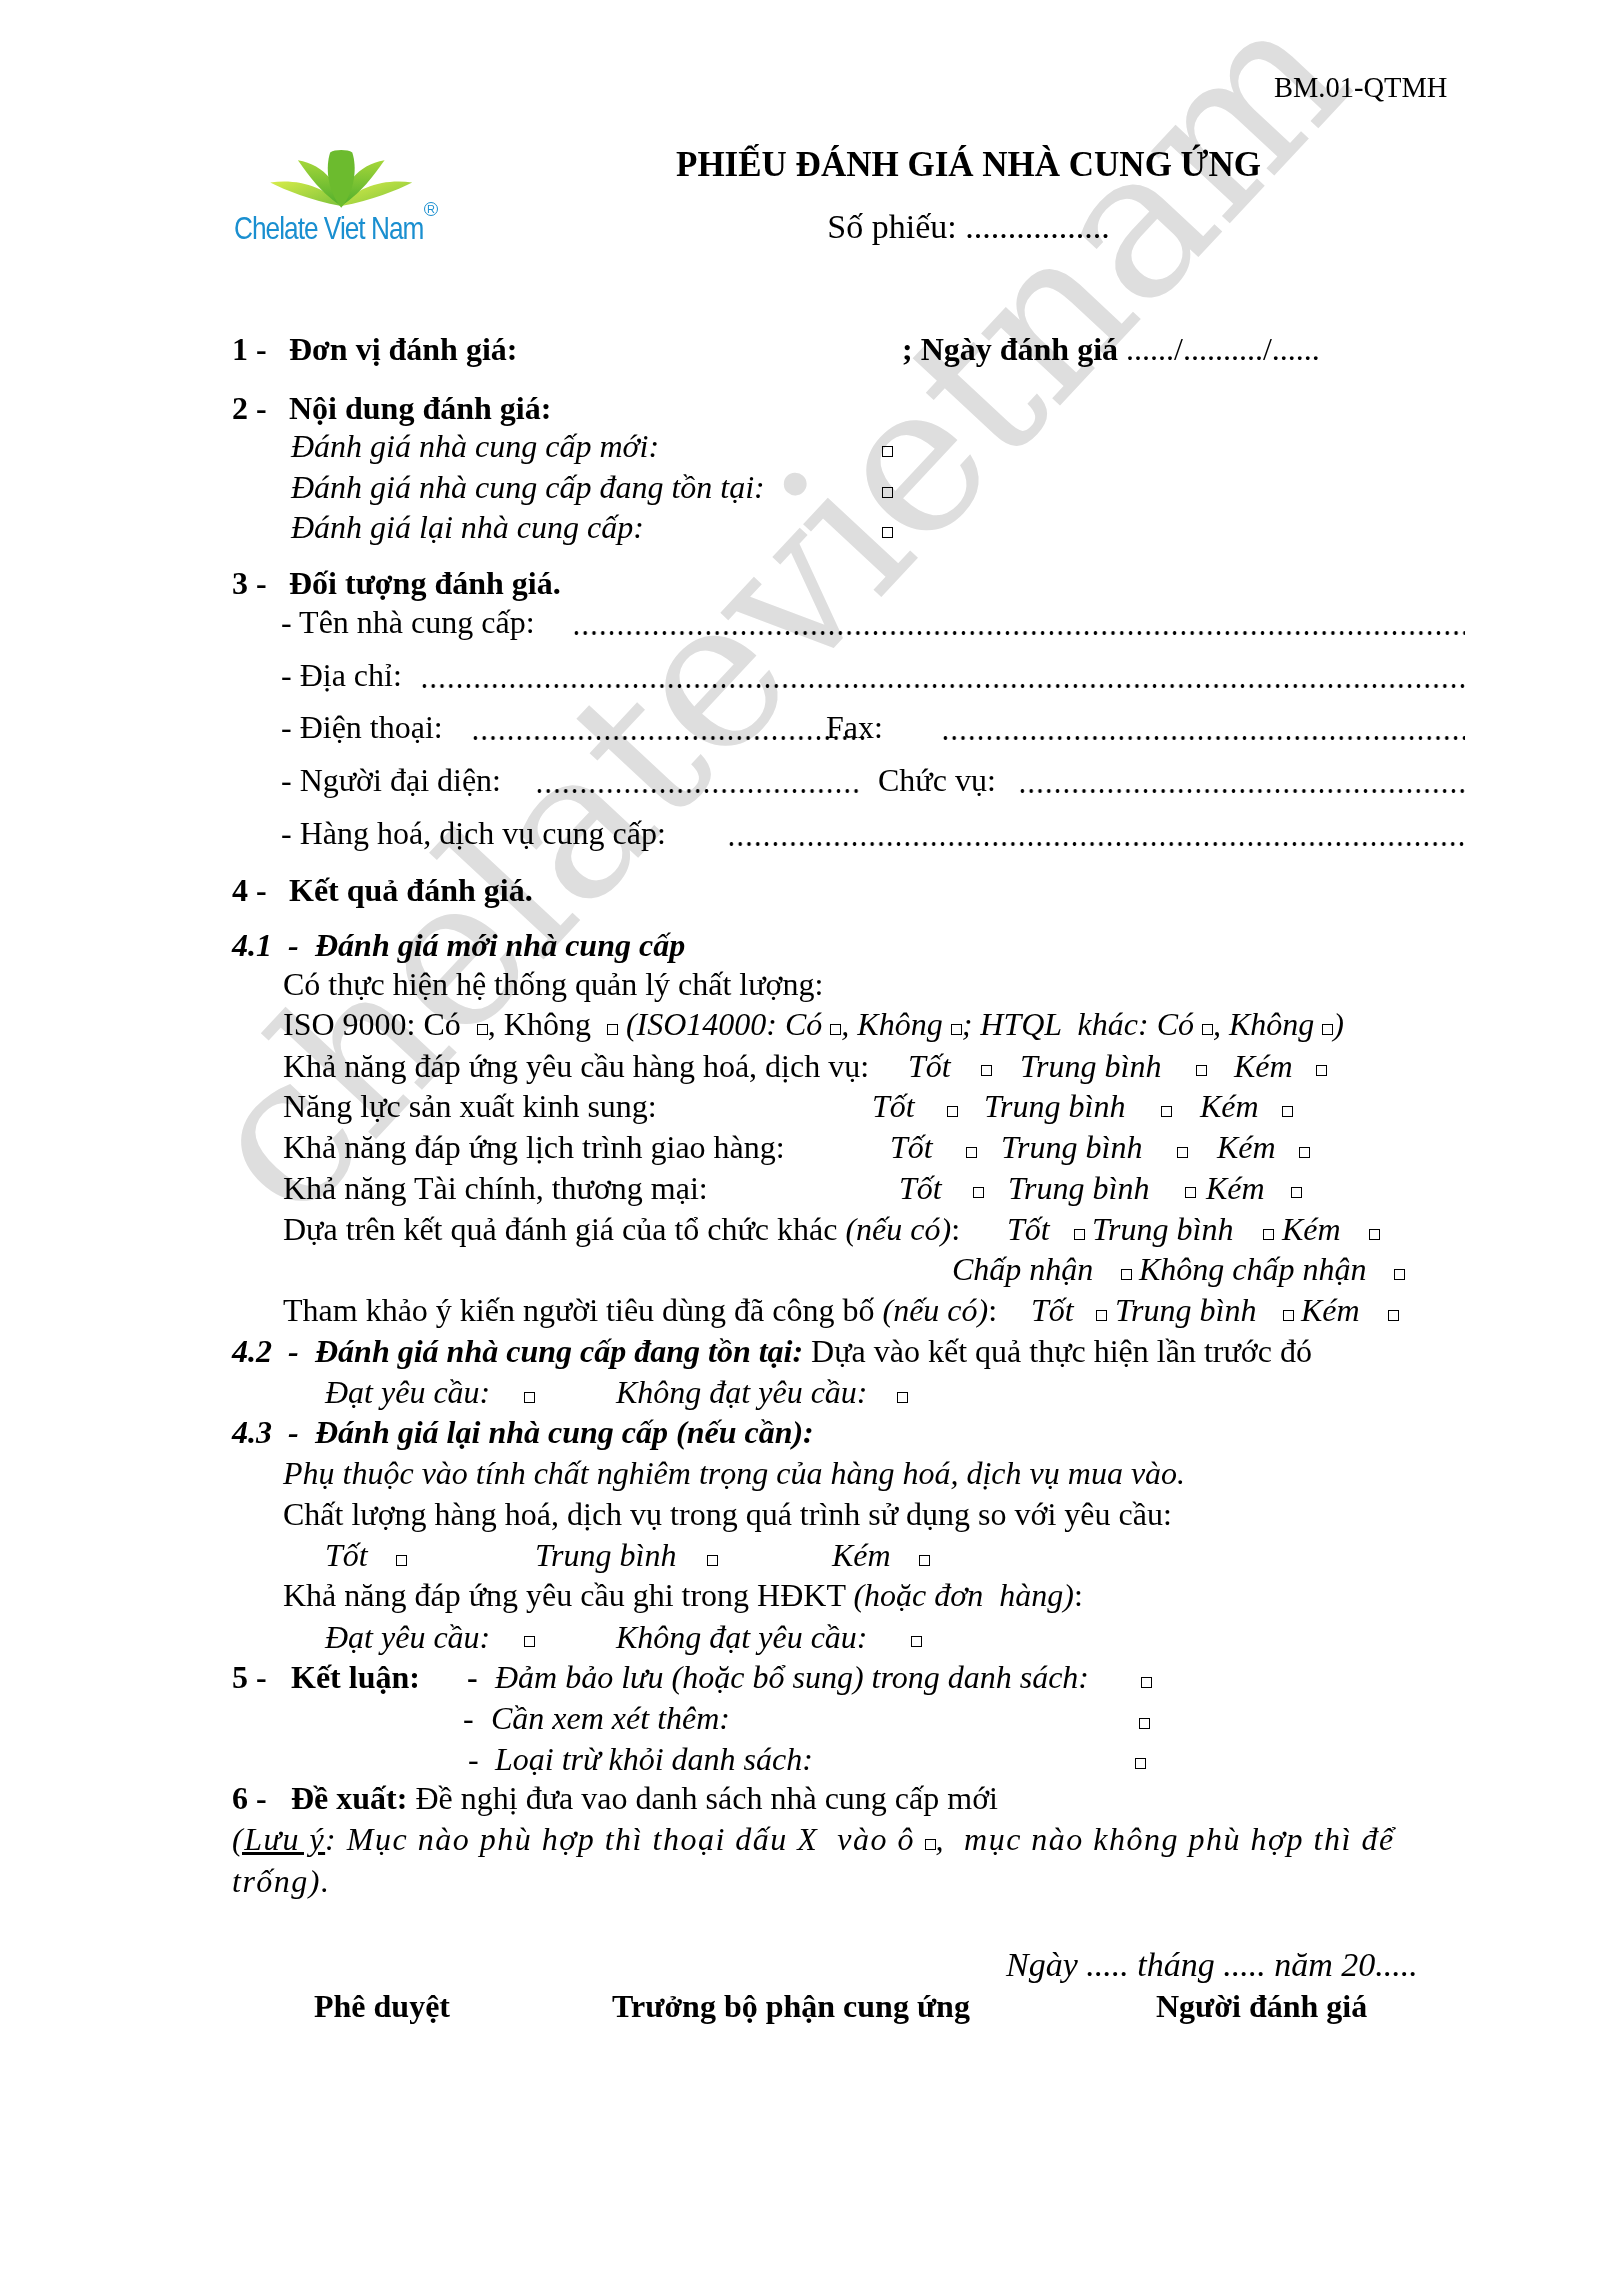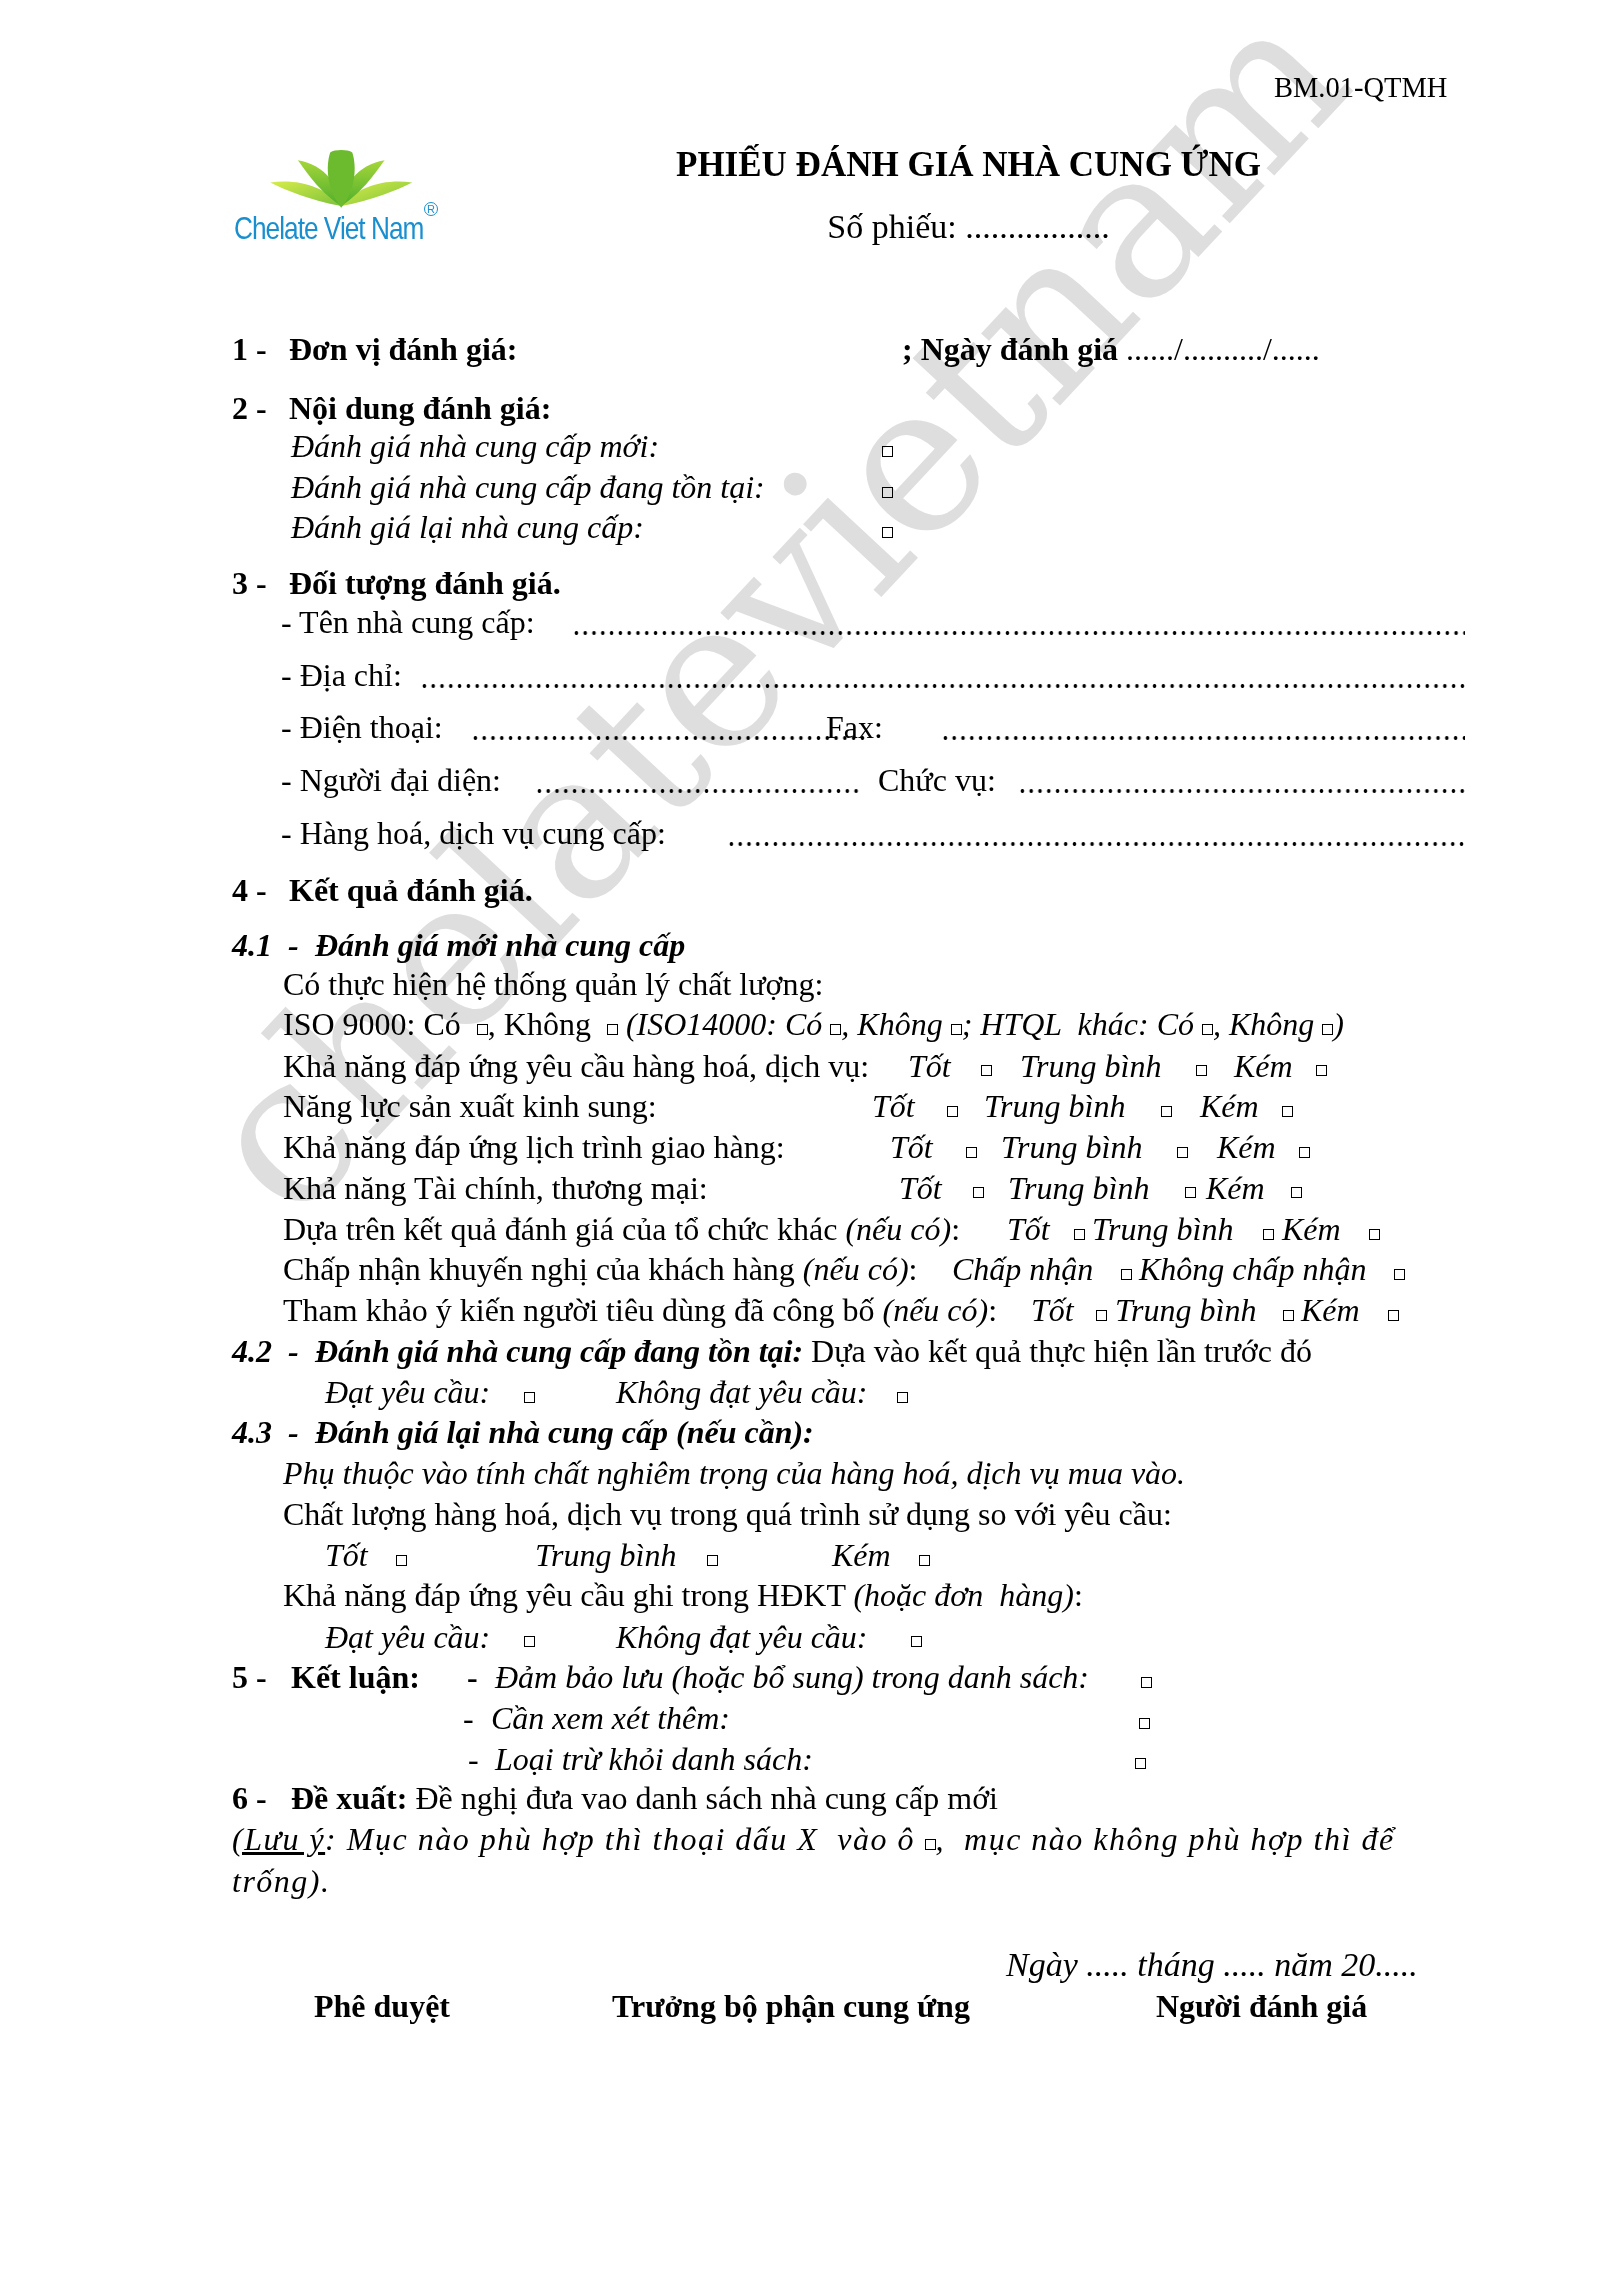--- a/index.html
+++ b/index.html
@@ -134,21 +134,20 @@
   <div class="babs" style="left:1291px; top:1187px;"></div>
 
   <div class="abs t41" style="left:283px; top:1213px;"><span>Dựa trên kết quả đánh giá của tổ chức khác</span> <span class="i">(nếu có)</span><span>:</span></div>
   <div class="abs t41 i" style="left:1007px; top:1213px;">Tốt</div>
   <div class="babs" style="left:1074px; top:1229px;"></div>
   <div class="abs t41 i" style="left:1092px; top:1213px;">Trung bình</div>
   <div class="babs" style="left:1263px; top:1229px;"></div>
   <div class="abs t41 i" style="left:1282px; top:1213px;">Kém</div>
   <div class="babs" style="left:1369px; top:1229px;"></div>
 
-  <div class="abs t41" style="left:283px; top:1253px;"><span>Chấp nhận khuyến nghị của khách hàng</span> <span class="i">(nếu có)</span><span>:</span></div>
   <div class="abs t41 i" style="left:952px; top:1253px;">Chấp nhận</div>
   <div class="babs" style="left:1121px; top:1269px;"></div>
   <div class="abs t41 i" style="left:1139px; top:1253px;">Không chấp nhận</div>
   <div class="babs" style="left:1394px; top:1269px;"></div>
 
   <div class="abs t41" style="left:283px; top:1294px;"><span>Tham khảo ý kiến người tiêu dùng đã công bố</span> <span class="i">(nếu có)</span><span>:</span></div>
   <div class="abs t41 i" style="left:1031px; top:1294px;">Tốt</div>
   <div class="babs" style="left:1096px; top:1310px;"></div>
   <div class="abs t41 i" style="left:1115px; top:1294px;">Trung bình</div>
   <div class="babs" style="left:1283px; top:1310px;"></div>

